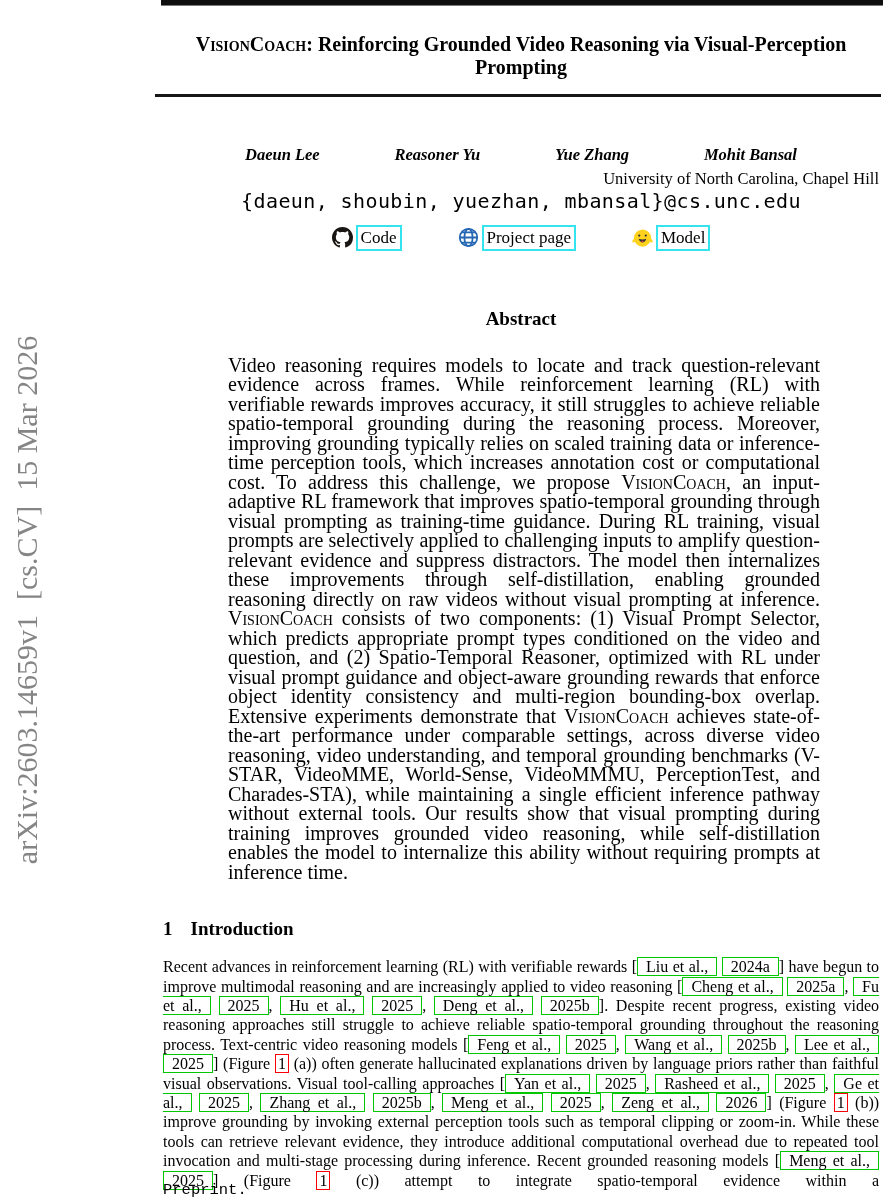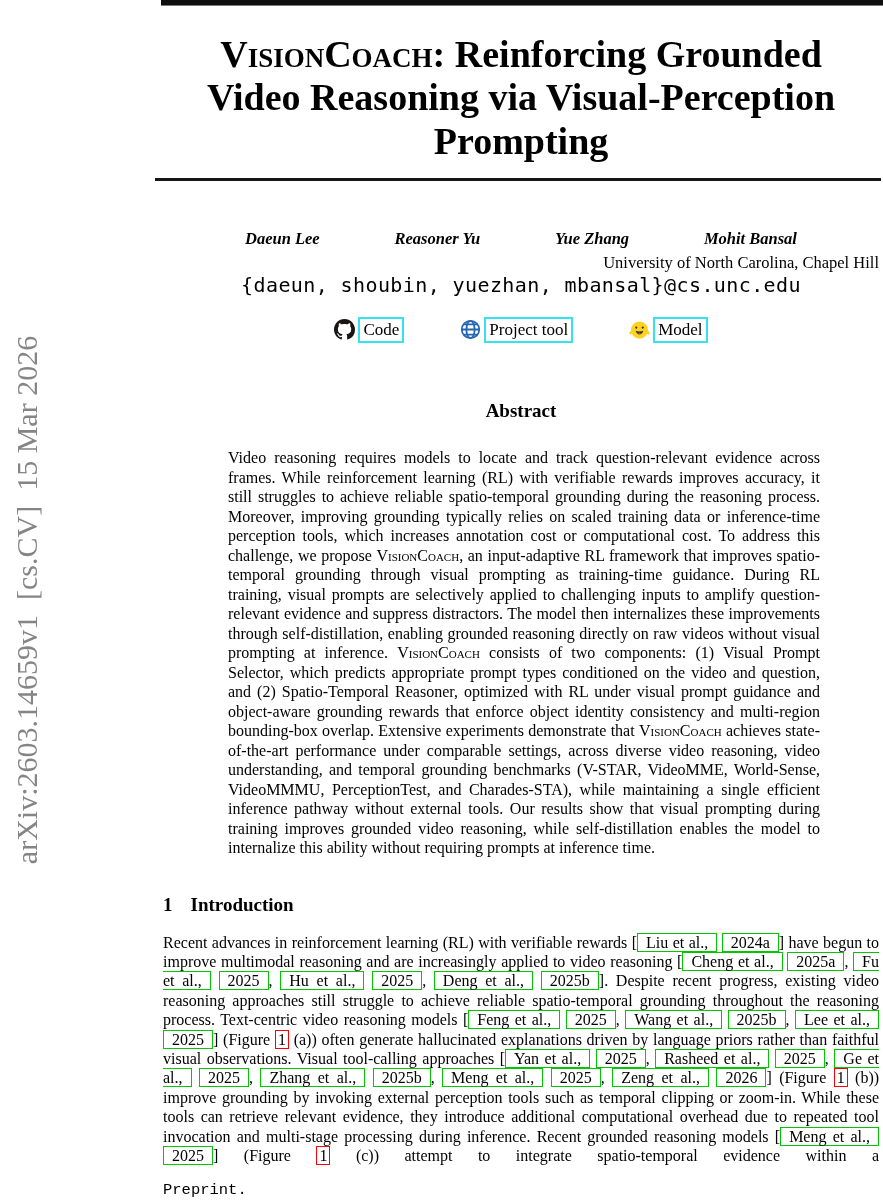--- a/index.html
+++ b/index.html
@@ -18,53 +18,53 @@
   .arxiv-banner { position:absolute; left:0; top:0; width:56px; height:1200px; }
   .arxiv-banner span {
     position:absolute; left:27px; top:600px;
     transform:translate(-50%,-50%) rotate(-90deg);
     white-space:pre; font-size:30px; color:#858585;
     font-family:"Liberation Serif", serif;
   }
   .content { position:absolute; left:163px; top:0; width:716px; }
   .title {
     margin-top:33px; text-align:center;
-    font-size:38px; font-weight:bold; line-height:1.14;
+    font-size:20px; font-weight:bold; line-height:1.14;
     padding:0 30px;
   }
   .sc { font-variant:small-caps; }
   .title-rule {
     margin-top:15px; margin-left:-8px; width:726px;
     border:none; border-top:3px solid #161616; height:0;
   }
   .authors-row {
     margin:48px auto 0; width:552px;
     display:flex; justify-content:space-between;
     font-weight:bold; font-size:16.5px;font-style:italic;
   }
   .affiliation { margin-top:4px; text-align:right; font-size:16.5px; }
   .email {
     margin-top:0; text-align:center;
     font-family:"DejaVu Sans Mono", monospace;
     font-size:20px; letter-spacing:0.4px;
   }
   .badges {
-    margin-top:20px;
+    margin-top:12px;
     display:flex; justify-content:center; align-items:center; gap:56px;
   }
   .badge { display:flex; align-items:center; gap:3px; cursor:pointer; }
   .badge svg { display:block; }
   .badge-label {
     border:2px solid var(--link_box); padding:0 3px;
     font-size:17px; line-height:1.3;
   }
   .abstract-heading { margin-top:57px; text-align:center; font-size:19px; font-weight:bold; }
   .abstract-text {
     margin:26px 0 0 65px; width:592px;
-    text-align:justify; font-size:16px; line-height:19.5px;
+    text-align:justify; font-size:20px; line-height:19.5px;
   }
   .section-heading { margin-top:36px; font-size:19px; font-weight:bold; }
   .section-number { margin-right:18px; }
   .intro-text {
     margin-top:17px; width:716px;
     text-align:justify; text-align-last:justify;
     font-size:16px; line-height:19.4px;
   }
   .cite  { border:1.6px solid var(--citation_box); padding:0 8px; }
   .figref{ border:1.6px solid var(--figure_box);  padding:0 2px; }
@@ -106,21 +106,21 @@
       <span class="badge-label">Code</span>
     </span>
     <span class="badge">
       <span>
         <svg viewBox="0 0 20 20" width="21" height="21" aria-hidden="true" fill="none" stroke="#2567b3" stroke-width="1.7">
           <circle cx="10" cy="10" r="8.3"></circle>
           <ellipse cx="10" cy="10" rx="3.9" ry="8.3"></ellipse>
           <path d="M1.7 10h16.6M3 5.2h14M3 14.8h14"></path>
         </svg>
       </span>
-      <span class="badge-label">Project tool</span>
+      <span class="badge-label">Project page</span>
     </span>
     <span class="badge">
       <span>
         <svg viewBox="0 0 20 20" width="21" height="21" aria-hidden="true">
           <circle cx="10" cy="10.5" r="8.2" fill="#ffd21e"></circle>
           <path d="M1.8 14.5a1.6 1.6 0 0 1 2.2-2.1M18.2 14.5a1.6 1.6 0 0 0-2.2-2.1" stroke="#ffd21e" stroke-width="2.4" fill="none"></path>
           <circle cx="6.9" cy="8.2" r="1.05" fill="#30343a"></circle>
           <circle cx="13.1" cy="8.2" r="1.05" fill="#30343a"></circle>
           <path d="M6.3 11.2c.9 2.4 2.2 3.6 3.7 3.6s2.8-1.2 3.7-3.6c-2.5 1-4.9 1-7.4 0z" fill="#30343a"></path>
           <path d="M8.6 13.9c.9.6 1.9.6 2.8 0l-1.4-1z" fill="#f94040"></path>

